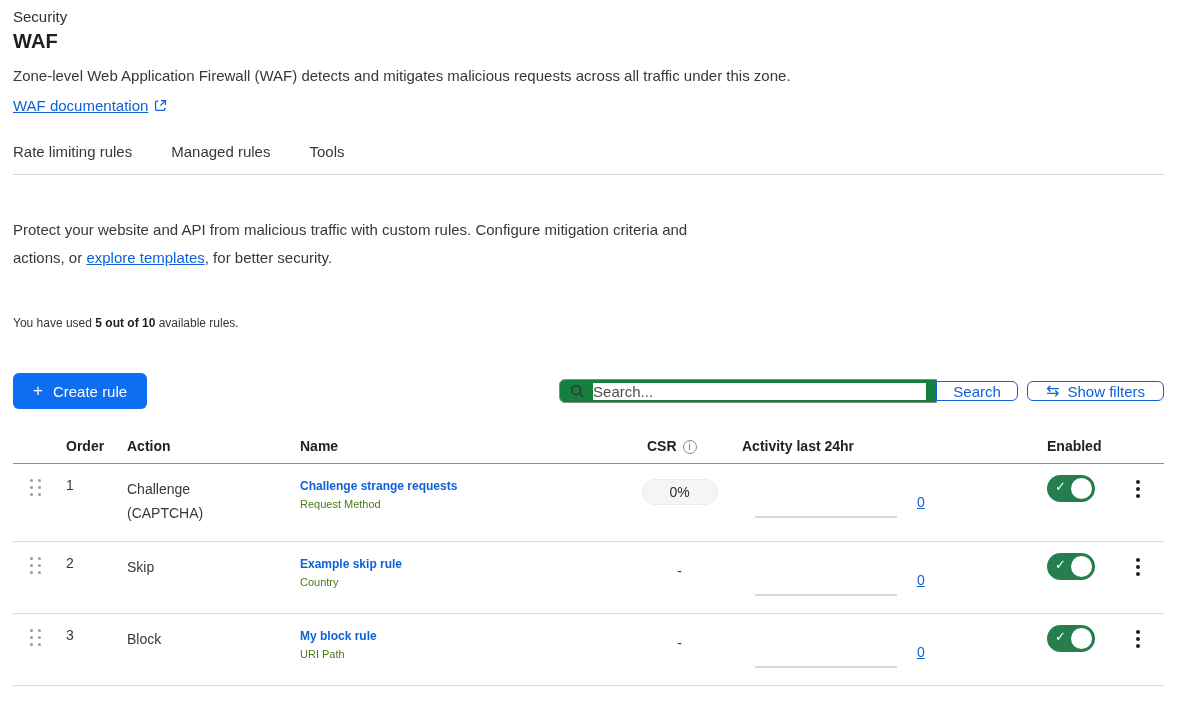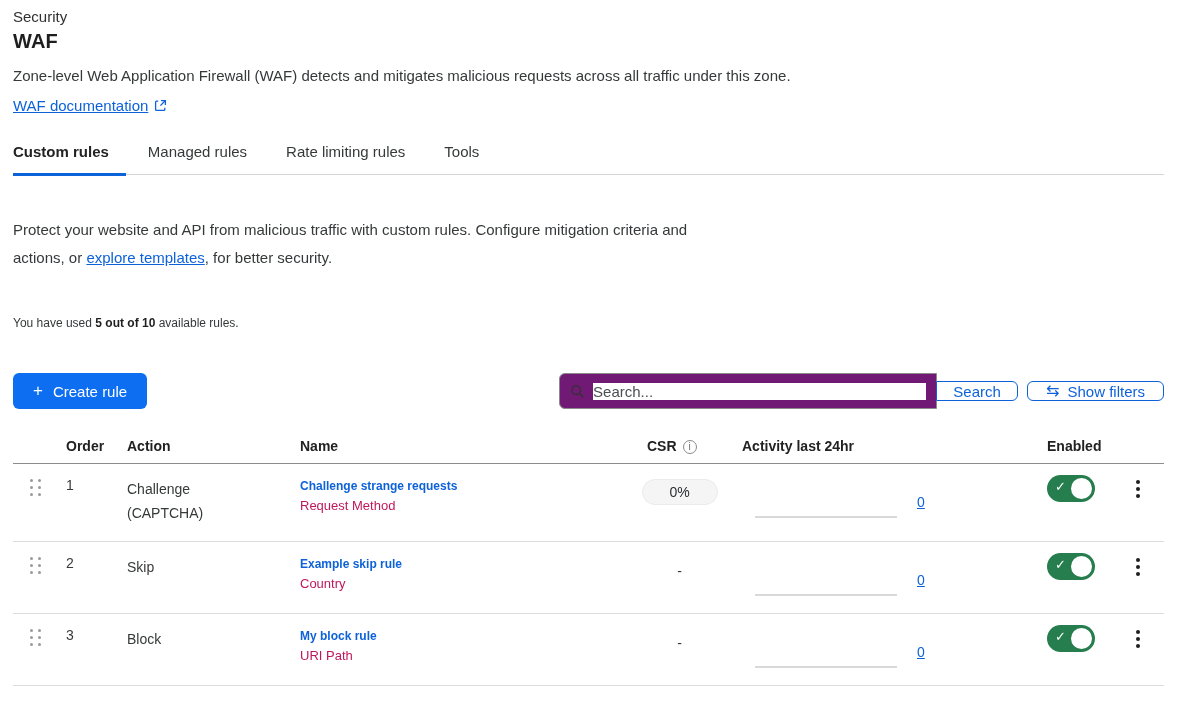--- a/index.html
+++ b/index.html
@@ -33,22 +33,22 @@
   
   .toolbar { margin-top:43px; display:flex; align-items:center; }
   .btn-primary {
     background:#0d6ef2; color:#fff; border:none; border-radius:6px;
     height:36px; padding:0 20px; font-size:15px; cursor:pointer;
     display:inline-flex; align-items:center; gap:10px;
     font-family:inherit;
   }
   .btn-primary .plus { font-size:17px; font-weight:400; }
   .search-group { margin-left:auto; display:flex; align-items:center; }
-  .search-box { display:flex; align-items:center; width:378px; height:36px;
-    border:1px solid #8a8a8a; border-radius:6px 0 0 6px; padding:0 10px; background:#701a75; }
+  .search-box { display:flex; align-items:center; width:378px; height:24px;
+    border:1px solid #8a8a8a; border-radius:6px 0 0 6px; padding:0 10px; background:#15803d; }
   .search-box input { border:none; outline:none; flex:1; font-size:15px; font-family:inherit; color:#36393a; margin-left:8px; }
   .search-box input::placeholder { color:#4b4f52; }
   .btn-outline {
     background:#fff; color:#0d62d9; border:1px solid #0d62d9; height:20px;
     font-size:15px; cursor:pointer; font-family:inherit;
     display:inline-flex; align-items:center; justify-content:center; gap:8px;
   }
   .btn-search { width:82px; border-radius:0 6px 6px 0; margin-left:-1px; }
   .btn-filters { border-radius:6px; margin-left:9px; padding:0 18px; }
   .swap-icon { font-size:16px; line-height:1; }
@@ -61,21 +61,21 @@
   td { vertical-align:top; padding-top:13px; padding-bottom:16px; font-size:14px; }
 
   th.h-order { padding-left:9px; } td.c-order { padding-left:9px; font-size:14px; }
   th.h-action { padding-left:9px; } td.c-action { padding-left:9px; padding-right:38px; font-size:14px; line-height:24px; }
   th.h-name { padding-left:10px; } td.c-name { padding-left:10px; }
   th.h-csr { padding-left:25px; } td.c-csr { text-align:center; }
   th.h-activity { padding-left:5px;margin-left:10px; }
   th.h-enabled { padding-left:15px; }
 
   .name-link { font-size:12px; font-weight:700; color:#0d62d9; text-decoration:none; cursor:pointer; }
-  .name-field { font-size:13px; color:#be185d; margin-top:5px; }
+  .name-field { font-size:11px; color:#4d7c0f; margin-top:5px; }
 
   .csr-badge { display:inline-block; min-width:76px; padding:4px 0; background:#f5f5f6;
     border:1px solid #ebebeb; border-radius:14px; font-size:14px; color:#2b2e30; text-align:center; margin-top:2px; }
   .csr-dash { display:inline-block; margin-top:8px; }
 
   .activity-wrap { position:relative; height:42px; }
   .sparkline { position:absolute; left:18px; bottom:1px; width:142px; border-bottom:2px solid #d9d9d9; }
   .activity-count { position:absolute; left:180px; bottom:9px; font-size:14px; color:#0d62d9; text-decoration:underline; cursor:pointer; }
 
   .drag-handle { margin-left:17px; margin-top:2px; display:grid; grid-template-columns:3px 3px; gap:4px 5px; cursor:grab; width:min-content; }
@@ -108,23 +108,22 @@
     <span class="ext-icon">
       <svg width="13" height="13" viewBox="0 0 13 13">
         <path d="M4.2 2.2 H2.6 C2 2.2 1.6 2.6 1.6 3.2 V10.4 C1.6 11 2 11.4 2.6 11.4 H9.8 C10.4 11.4 10.8 11 10.8 10.4 V8.8" fill="none" stroke="#0d62d9" stroke-width="1.3"></path>
         <path d="M7 1.6 H11.4 V6" fill="none" stroke="#0d62d9" stroke-width="1.3"></path>
         <line x1="11.2" y1="1.8" x2="6.4" y2="6.6" stroke="#0d62d9" stroke-width="1.3"></line>
       </svg>
     </span>
   </div>
 
   <div class="tabs">
-    <div class="tab active">Custom rules</div>
+    <div class="tab">Rate limiting rules</div>
     <div class="tab">Managed rules</div>
-    <div class="tab">Rate limiting rules</div>
     <div class="tab">Tools</div>
   </div>
 
   <p class="intro"><span>Protect your website and API from malicious traffic with custom rules. Configure mitigation criteria and actions, or </span><a class="link">explore templates</a><span>, for better security.</span></p>
 
   <p class="usage"><span>You have used </span><b>5 out of 10</b><span> available rules.</span></p>
 
   <div class="toolbar">
     <button class="btn-primary">
       <span class="plus">+</span>

